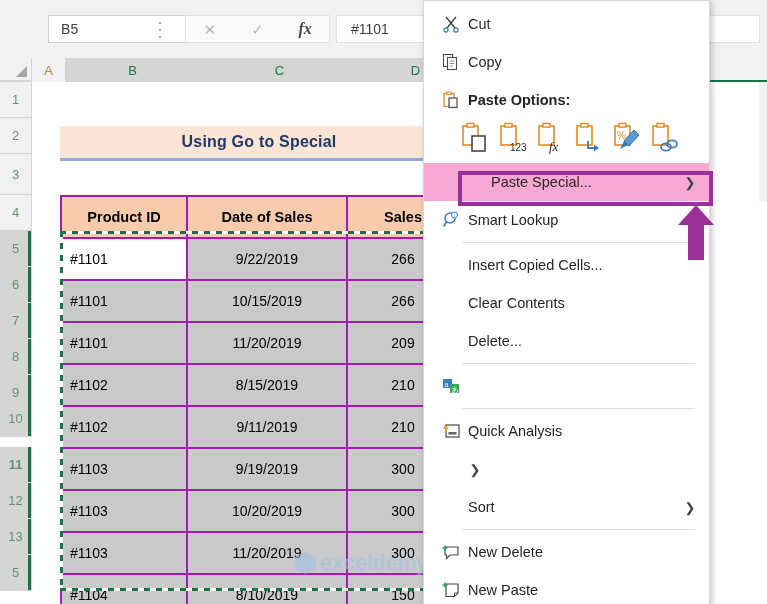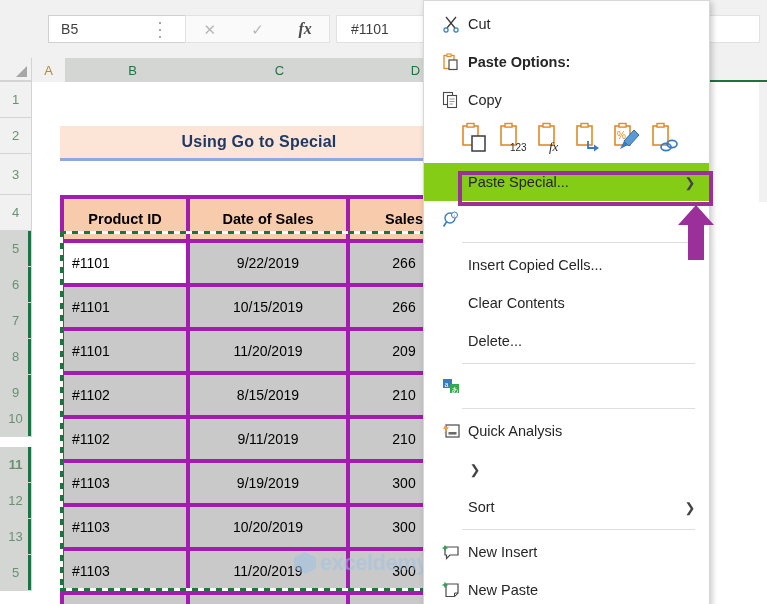--- a/index.html
+++ b/index.html
@@ -104,21 +104,21 @@
     border-bottom: 3px solid #8EA9DB;
     display: flex; align-items: center; justify-content: center;
   }
   .title-banner span {
     font-size: 16px; font-weight: bold; color: #1F3864; letter-spacing: .2px;
   }
 
   
   .dtable { position: absolute; left: 28px; top: 113px; border-collapse: collapse; }
   .dtable td, .dtable th {
-    border: 4px solid #a21caf;
+    border: 2px solid #a21caf;
     height: 36px;
     font-size: 14px;
     padding: 12px 8px;
   }
   .dtable th {
     background: #F8CBAD; color: #000; font-weight: bold;
     text-align: center; font-size: 14.5px;
   }
   .c-id { width: 126px; text-align: left; }
   .c-dt { width: 160px; text-align: center; }
@@ -172,21 +172,21 @@
     font-size: 14.5px; color: #262626;
   }
   .ctx-item .ico {
     width: 34px; min-width: 34px; height: 24px;
     display: flex; align-items: center; justify-content: center;
   }
   .ctx-item .lbl { flex: 1; }
   .ctx-item .chev { color: #444; font-size: 13px; width: 14px; text-align: center; }
   .ctx-item.bold .lbl { font-weight: bold; }
   .ctx-sep { height: 1px; background: #dedede; margin: 3px 14px 3px 38px; }
-  .ctx-item.highlight { background: #84cc16; }
+  .ctx-item.highlight { background: #f9a8d4; gap: 23px; }
 
   
   .paste-strip {
     display: flex; align-items: center; gap: 8px;
     padding: 2px 0 8px 36px; height: 44px;
   }
   .pico { width: 30px; height: 32px; position: relative; }
 
   
   .callout-box {
@@ -336,42 +336,42 @@
         <svg width="18" height="18" viewBox="0 0 18 18">
           <line x1="4" y1="2" x2="13" y2="13" stroke="#3b3b3b" stroke-width="1.3"></line>
           <line x1="14" y1="2" x2="5" y2="13" stroke="#3b3b3b" stroke-width="1.3"></line>
           <circle cx="4" cy="15" r="2.1" fill="none" stroke="#3a7bbf" stroke-width="1.2"></circle>
           <circle cx="14" cy="15" r="2.1" fill="none" stroke="#3a7bbf" stroke-width="1.2"></circle>
         </svg>
       </span>
       <span class="lbl">Cut</span>
     </div>
 
-    <div class="ctx-item bold">
-      <span class="ico">
-        <svg width="18" height="18" viewBox="0 0 18 18">
-          <rect x="2" y="2.5" width="10" height="13" fill="#fff" stroke="#E08A28" stroke-width="1.3"></rect>
-          <rect x="5" y="1" width="4" height="2.6" fill="#fff" stroke="#E08A28" stroke-width="1.1"></rect>
-          <rect x="7" y="7" width="8" height="9.5" fill="#fff" stroke="#4a4a4a" stroke-width="1.2"></rect>
-        </svg>
-      </span>
-      <span class="lbl">Paste Options:</span>
-    </div>
-
     <div class="ctx-item">
       <span class="ico">
         <svg width="18" height="18" viewBox="0 0 18 18">
           <rect x="1.5" y="1.5" width="9" height="12" fill="#fff" stroke="#4a4a4a" stroke-width="1.1"></rect>
           <rect x="5.5" y="4.5" width="9" height="12" fill="#fff" stroke="#4a4a4a" stroke-width="1.1"></rect>
           <line x1="7.5" y1="8" x2="12.5" y2="8" stroke="#8a8a8a" stroke-width=".9"></line>
           <line x1="7.5" y1="10.5" x2="12.5" y2="10.5" stroke="#8a8a8a" stroke-width=".9"></line>
           <line x1="7.5" y1="13" x2="11" y2="13" stroke="#8a8a8a" stroke-width=".9"></line>
         </svg>
       </span>
       <span class="lbl">Copy</span>
+    </div>
+
+    <div class="ctx-item bold">
+      <span class="ico">
+        <svg width="18" height="18" viewBox="0 0 18 18">
+          <rect x="2" y="2.5" width="10" height="13" fill="#fff" stroke="#E08A28" stroke-width="1.3"></rect>
+          <rect x="5" y="1" width="4" height="2.6" fill="#fff" stroke="#E08A28" stroke-width="1.1"></rect>
+          <rect x="7" y="7" width="8" height="9.5" fill="#fff" stroke="#4a4a4a" stroke-width="1.2"></rect>
+        </svg>
+      </span>
+      <span class="lbl">Paste Options:</span>
     </div>
 
     <div class="paste-strip">
       <span class="pico">
         <svg width="30" height="32" viewBox="0 0 30 32">
           <rect x="3" y="4" width="15" height="19" fill="#fff" stroke="#E08A28" stroke-width="1.6"></rect>
           <rect x="7" y="1.5" width="7" height="3.6" fill="#fff" stroke="#E08A28" stroke-width="1.4"></rect>
           <rect x="12" y="14" width="13" height="15" fill="#fff" stroke="#3b3b3b" stroke-width="1.5"></rect>
         </svg>
       </span>
@@ -424,20 +424,21 @@
 
     <div class="ctx-item">
       <span class="ico">
         <svg width="18" height="18" viewBox="0 0 18 18">
           <circle cx="8" cy="7" r="5" fill="none" stroke="#3a7bbf" stroke-width="1.4"></circle>
           <line x1="4.5" y1="11" x2="1.5" y2="15.5" stroke="#3a7bbf" stroke-width="1.6"></line>
           <circle cx="12.5" cy="4" r="3" fill="#fff" stroke="#3a7bbf" stroke-width="1"></circle>
           <text x="11.4" y="5.6" font-size="4.6" fill="#3a7bbf" font-family="Liberation Serif, serif">i</text>
         </svg>
       </span>
+      <span class="lbl">Smart Lookup</span>
     </div>
 
     <div class="ctx-sep"></div>
 
     <div class="ctx-item">
       <span class="ico"></span>
       <span class="lbl">Insert Copied Cells...</span>
     </div>
 
     <div class="ctx-item">
@@ -490,21 +491,21 @@
     <div class="ctx-sep"></div>
 
     <div class="ctx-item">
       <span class="ico">
         <svg width="18" height="18" viewBox="0 0 18 18">
           <path d="M3 4 h13 v8 h-8 l-3.5 3.5 v-3.5 h-1.5 z" fill="#fff" stroke="#4a4a4a" stroke-width="1.2"></path>
           <line x1="3" y1="2.5" x2="3" y2="7.5" stroke="#2e9b4f" stroke-width="1.5"></line>
           <line x1="0.6" y1="5" x2="5.5" y2="5" stroke="#2e9b4f" stroke-width="1.5"></line>
         </svg>
       </span>
-      <span class="lbl">New Insert</span>
+      <span class="lbl">New Delete</span>
     </div>
 
     <div class="ctx-item">
       <span class="ico">
         <svg width="18" height="18" viewBox="0 0 18 18">
           <path d="M4 3 h12 v9 l-3.5 3.5 h-8.5 z" fill="#fff" stroke="#4a4a4a" stroke-width="1.2"></path>
           <path d="M16 12 h-3.5 v3.5 z" fill="#e8e8e8" stroke="#4a4a4a" stroke-width="1"></path>
           <line x1="3" y1="1.5" x2="3" y2="6.5" stroke="#2e9b4f" stroke-width="1.5"></line>
           <line x1="0.6" y1="4" x2="5.5" y2="4" stroke="#2e9b4f" stroke-width="1.5"></line>
         </svg>

